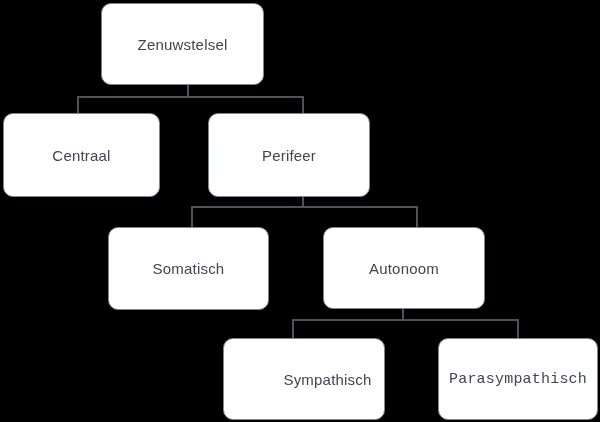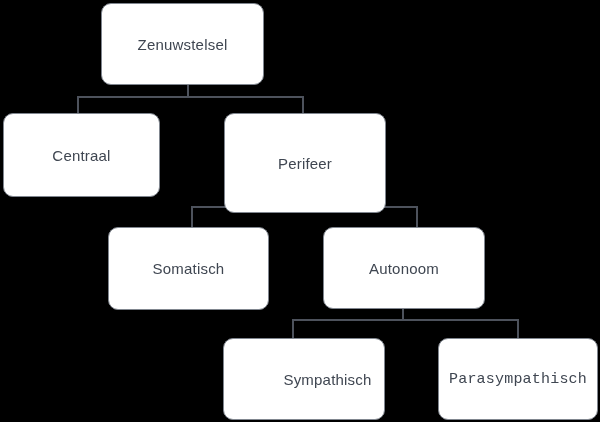--- a/index.html
+++ b/index.html
@@ -33,21 +33,21 @@
     align-items: center;
     justify-content: center;
     text-align: center;
     color: #3f4651;
     font-size: 15px;
     letter-spacing: 0.2px;
     white-space: nowrap;
   }
   .n-zenuwstelsel    { left: 101px; top: 3px;   width: 163px; height: 82px; }
   .n-centraal        { left: 3px;   top: 113px; width: 157px; height: 84px; }
-  .n-perifeer        { left: 224px; top: 113px; width: 162px; height: 100px; text-align: center; }
+  .n-perifeer        { left: 208px; top: 113px; width: 162px; height: 84px; text-align: center; }
   .n-somatisch       { left: 108px; top: 227px; width: 161px; height: 83px; }
   .n-autonoom        { left: 323px; top: 227px; width: 162px; height: 82px; }
   .n-sympathisch     { left: 223px; top: 338px; width: 162px; height: 82px; padding-left: 47px; }
   .n-parasympathisch { left: 438px; top: 338px; width: 160px; height: 82px; font-family: Liberation Mono, monospace; }
 </style>
 </head>
 <body>
 
 <div class="canvas">
 

